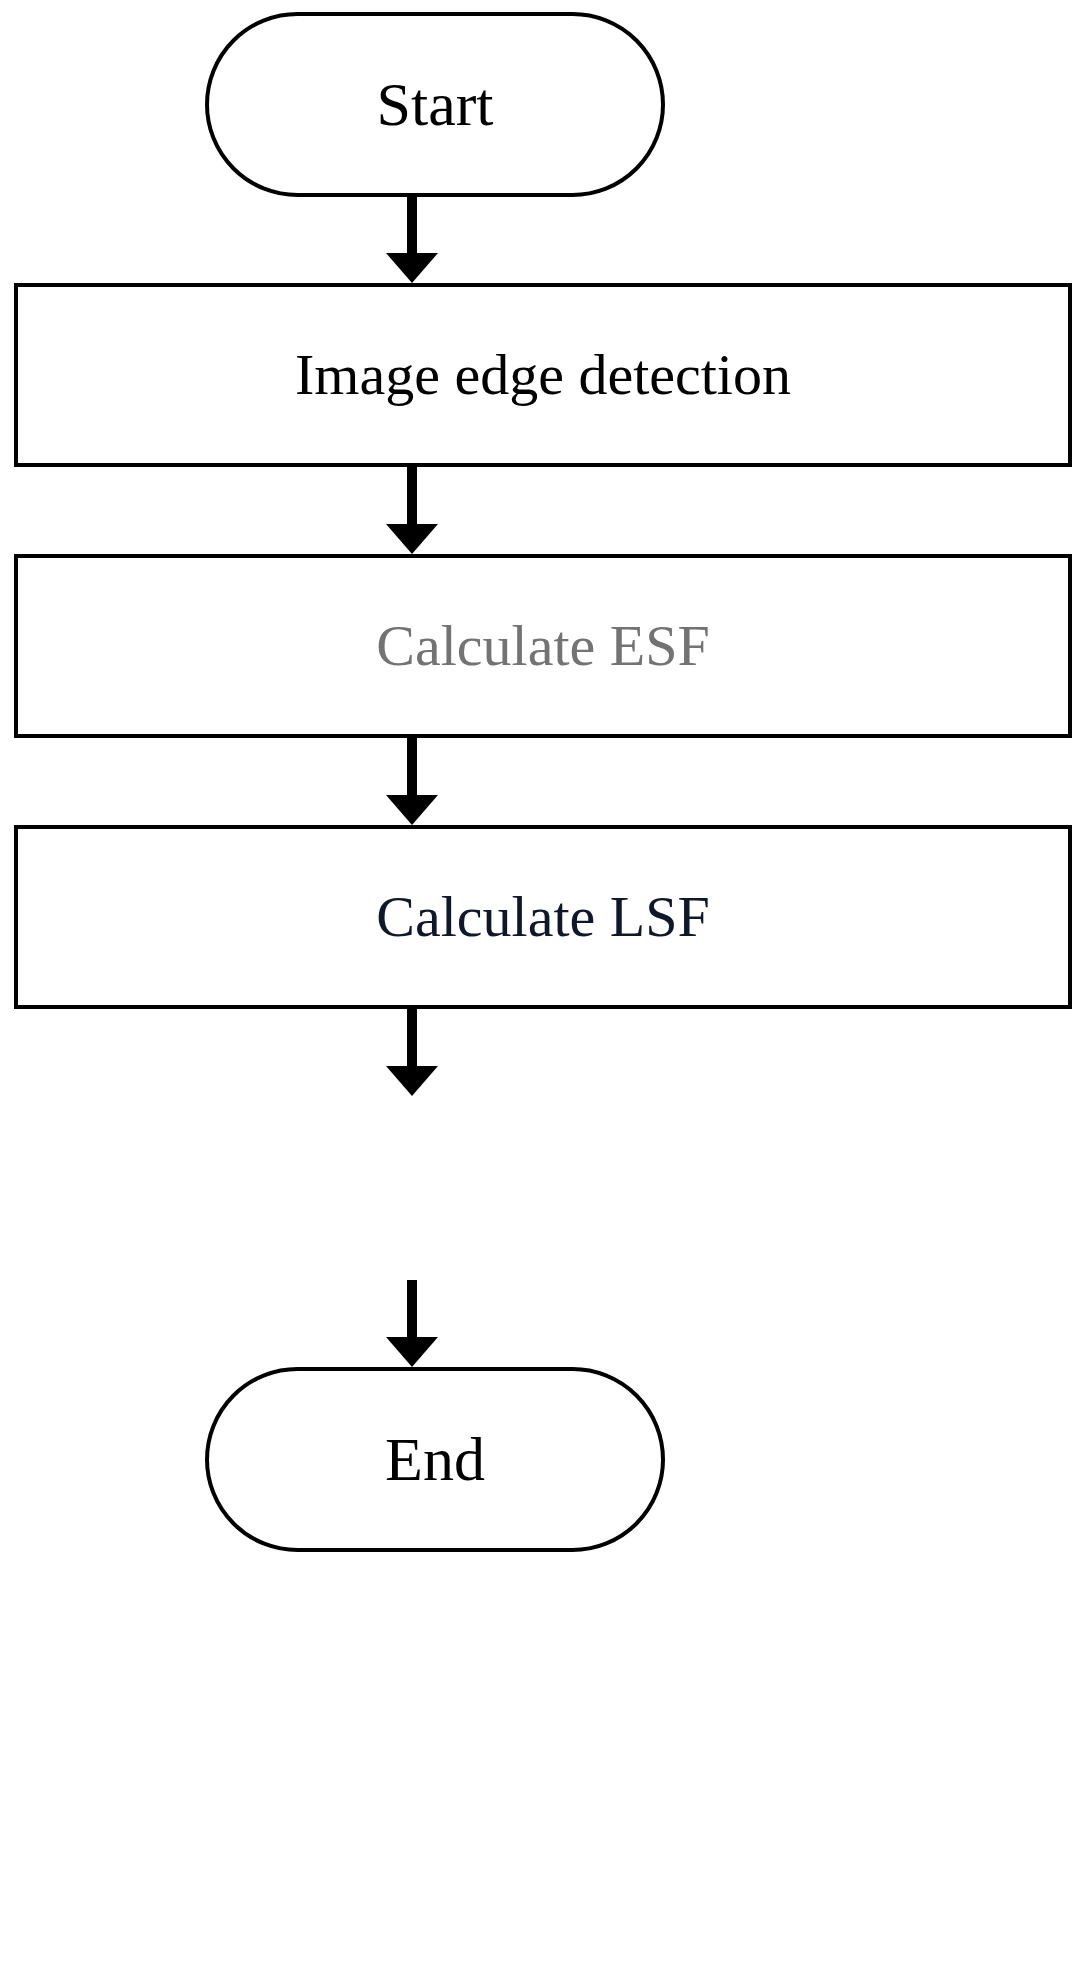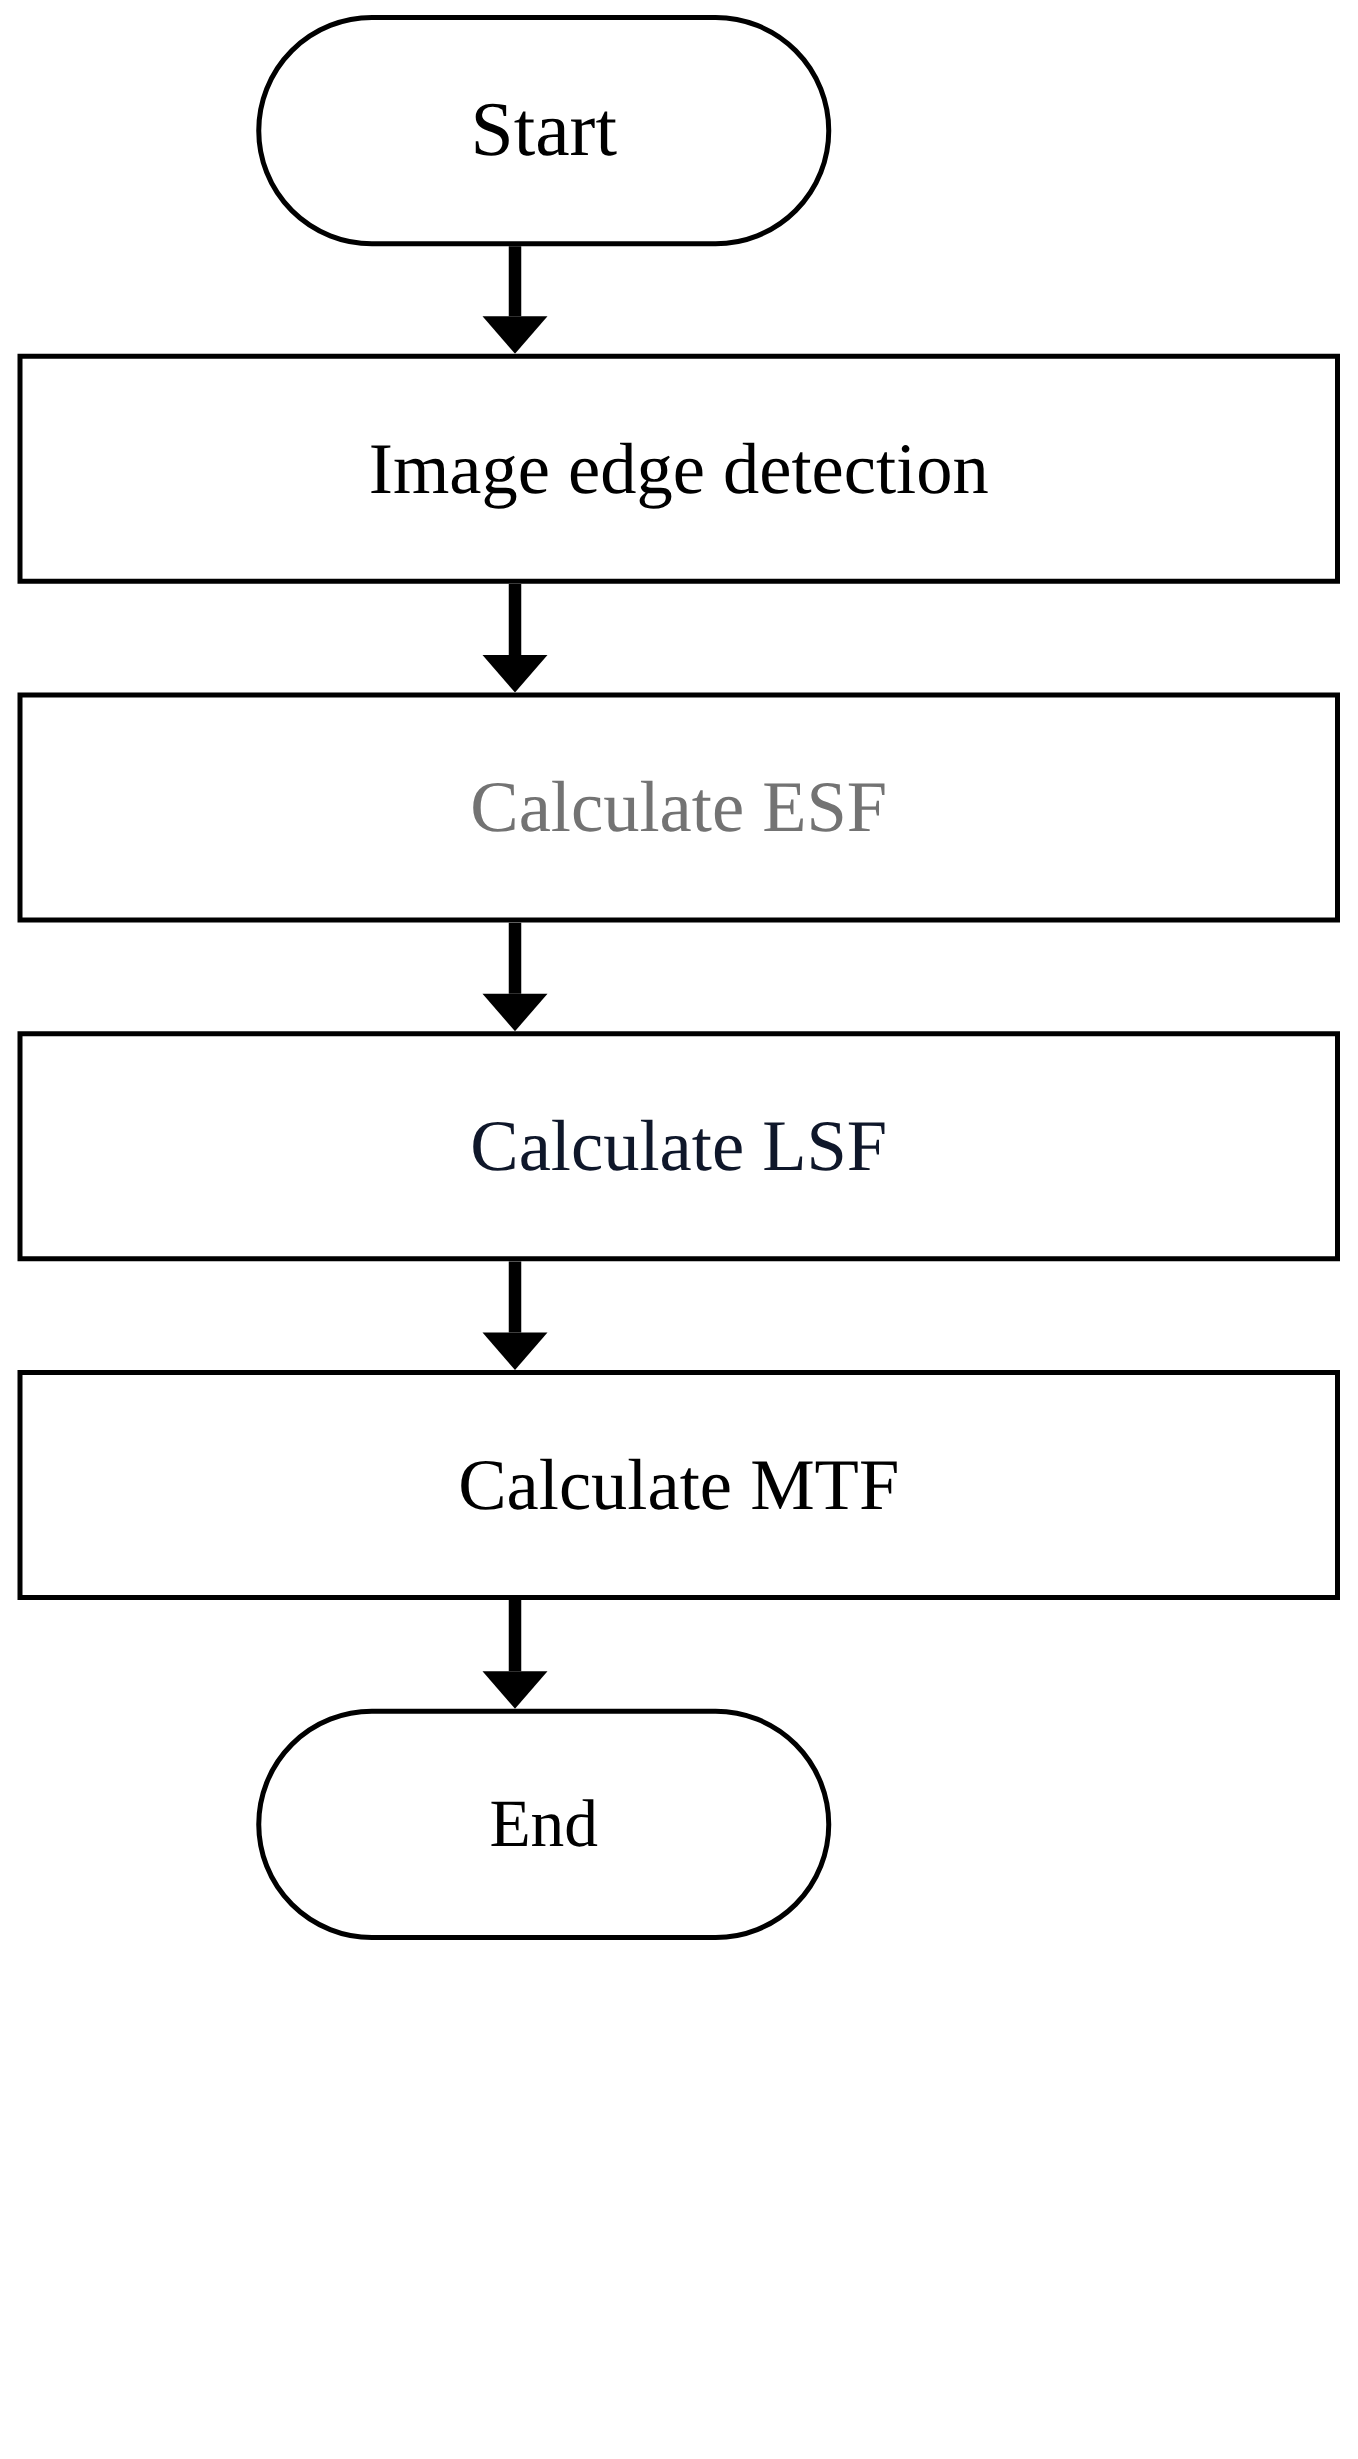--- a/index.html
+++ b/index.html
@@ -90,19 +90,16 @@
     </div>
     <div class="node process" style="left: 14px; top: 283px; width: 1058px; height: 184px; border-width: 4px; border-color: rgb(0, 0, 0); background: rgb(255, 255, 255);">
       <span class="node-label" style="font-size: 58px; color: rgb(0, 0, 0);">Image edge detection</span>
     </div>
     <div class="node process" style="left: 14px; top: 554px; width: 1058px; height: 184px; border-width: 4px; border-color: rgb(0, 0, 0); background: rgb(255, 255, 255);">
       <span class="node-label" style="font-size: 58px; color: #737373;">Calculate ESF</span>
     </div>
     <div class="node process" style="left: 14px; top: 825px; width: 1058px; height: 184px; border-width: 4px; border-color: rgb(0, 0, 0); background: rgb(255, 255, 255);">
       <span class="node-label" style="font-size: 58px; color: #0f172a;">Calculate LSF</span>
     </div>
-    <div class="node process" style="left: 14px; top: 1096px; width: 1058px; height: 184px; border-width: 4px; border-color: rgb(0, 0, 0); background: rgb(255, 255, 255);">
-      <span class="node-label" style="font-size: 58px; color: rgb(0, 0, 0);">Calculate MTF</span>
-    </div>
     <div class="node terminator" style="left: 205px; top: 1367px; width: 460px; height: 185px; border-width: 4px; border-color: rgb(0, 0, 0); background: rgb(255, 255, 255);">
-      <span class="node-label" style="font-size: 54px; color: rgb(0, 0, 0);">End</span>
+      <span class="node-label" style="font-size: 62px; color: rgb(0, 0, 0);">End</span>
     </div>
   </div>
 
 </body></html>

